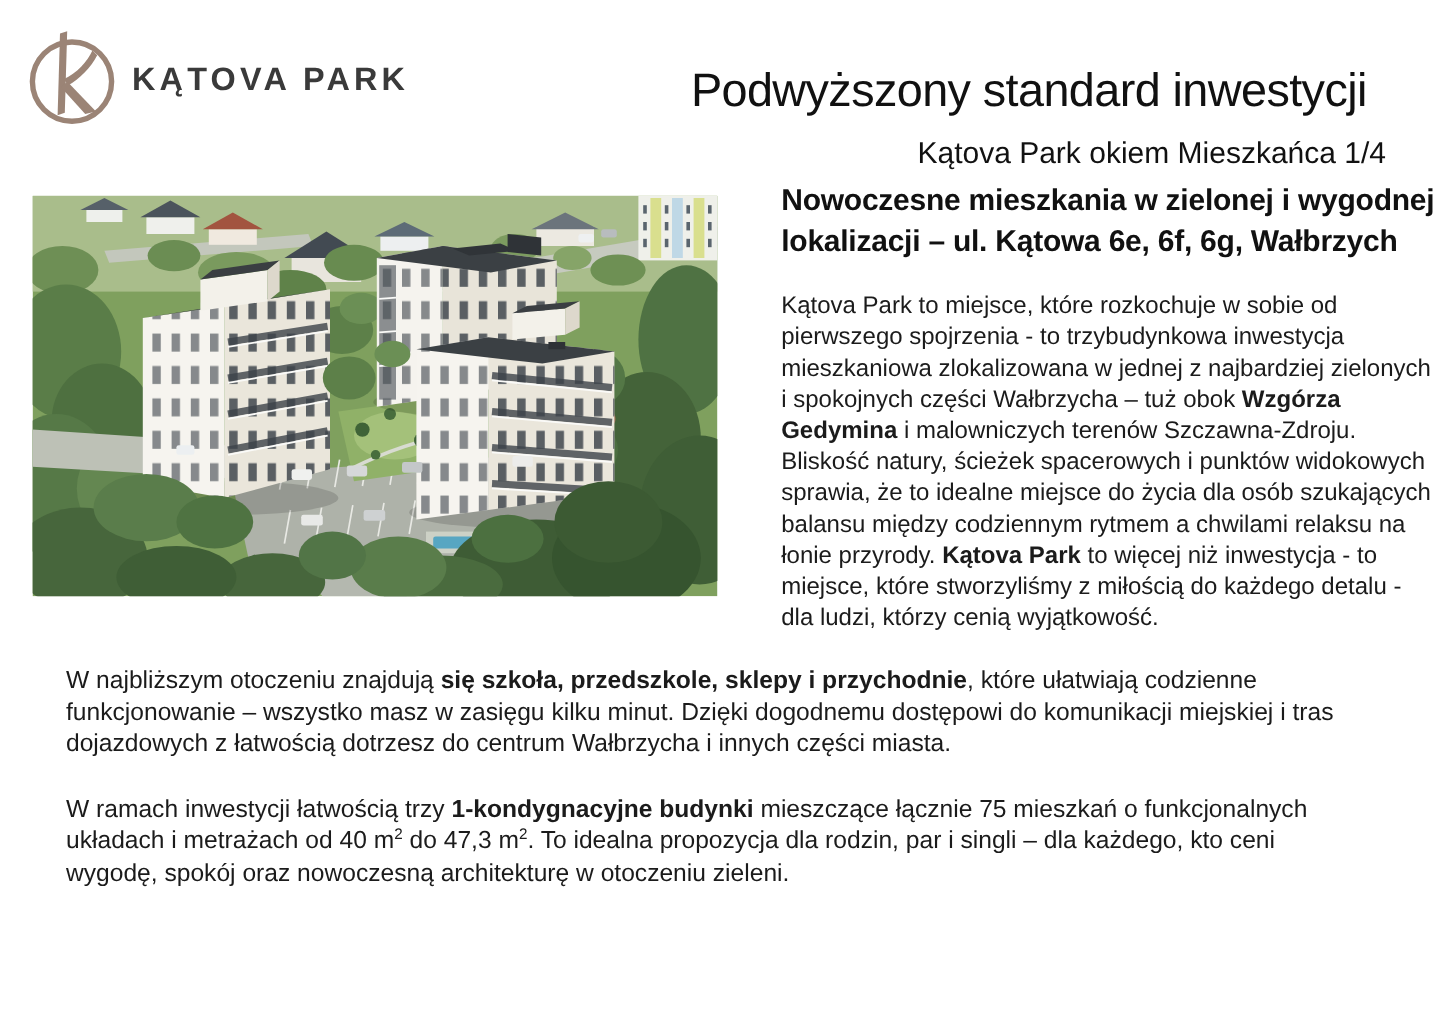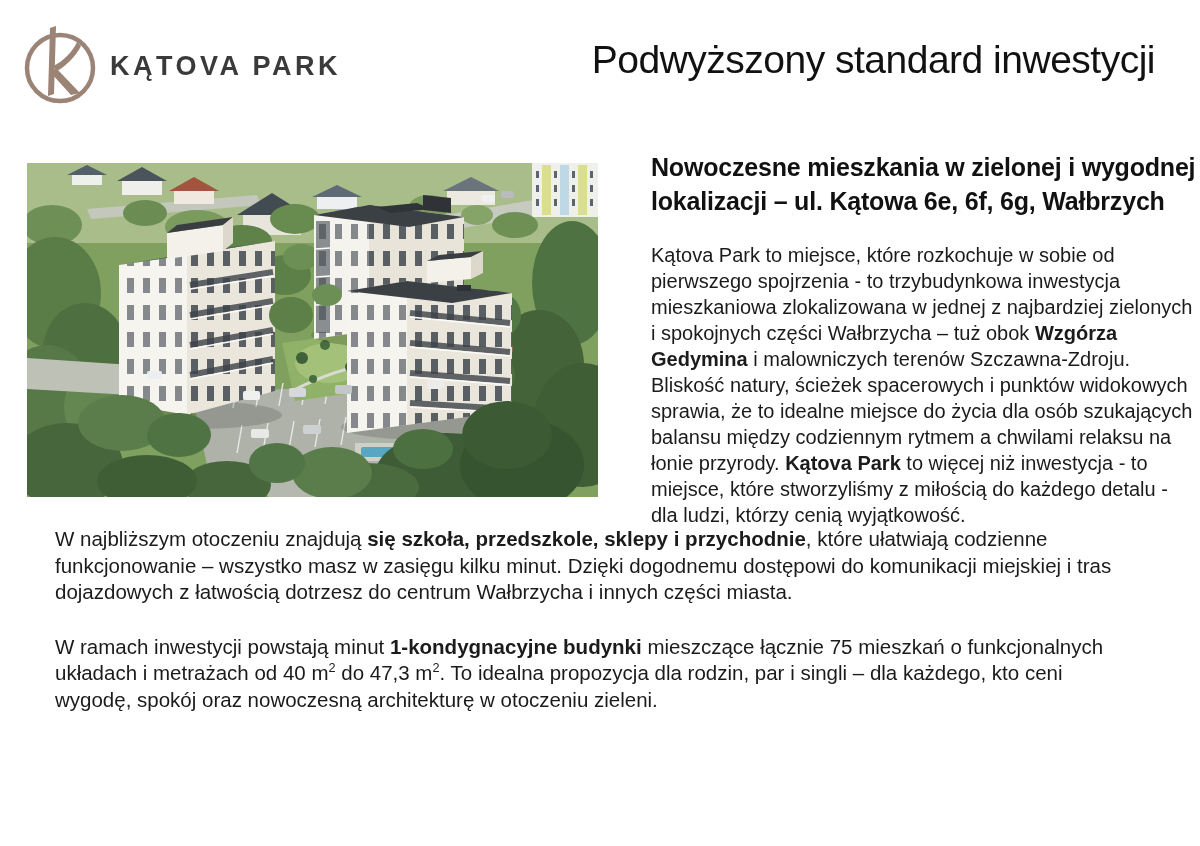--- a/index.html
+++ b/index.html
@@ -23,21 +23,21 @@
     font-size: 27px; font-weight: 700; letter-spacing: 3.5px;
     color: #3a3a3a; white-space: nowrap;
   }
 
   .titles {
     position: absolute; right: 45px; top: 38px;
     text-align: right;
   }
   .page-title {
     font-size: 39px; font-weight: 400; color: #111;
-    line-height: 1.12; letter-spacing: -0.5px; margin: 0;
+    line-height: 1.12; letter-spacing: -0.5px; margin: 16px;
   }
   .page-subtitle {
     font-size: 25px; font-weight: 400; color: #111;
     margin-top: 5px;
   }
 
   
   .photo-frame {
     position: absolute; left: 27px; top: 163px;
     width: 571px; height: 334px; overflow: hidden;
@@ -50,21 +50,21 @@
   .right-heading {
     font-size: 25px; font-weight: 700; color: #111;
     line-height: 1.37; margin: 0 0 23px 0;
     letter-spacing: -0.2px;
   }
   .right-col p {
     font-size: 20px; line-height: 26px; margin: 0;
   }
 
   .bottom-block {
-    position: absolute; left: 55px; top: 526px; width: 1086px;
+    position: absolute; left: 55px; top: 554px; width: 1086px;
   }
   .bottom-block p {
     font-size: 20.5px; line-height: 26.5px; margin: 0 0 28px 0;
   }
 
   b { font-weight: 700; }
   sup { font-size: 0.62em; vertical-align: super; line-height: 0; }
 </style>
 </head>
 <body>
@@ -75,20 +75,21 @@
 
     <path d="M30,6 L36,4 L34,72 L28,74 Z" fill="#9b8476"></path>
     <path d="M33,44 C44,39 53,29 57,20 L61,24 C56,34 46,44 37,49 Z" fill="#9b8476"></path>
     <path d="M36,46 L60,71 L51,73 L31,51 Z" fill="#9b8476"></path>
   </svg>
   <div class="brand-name">KĄTOVA PARK</div>
 </div>
 
 <div class="titles">
   <h1 class="page-title">Podwyższony standard inwestycji</h1>
+  <div class="page-subtitle">Kątova Park okiem Mieszkańca 1/4</div>
 </div>
 
 <div class="photo-frame" role="img" aria-label="Aerial view of three white five-storey apartment buildings with dark flat roofs among dense green trees, parking lot and houses in the background">
   <svg viewBox="0 0 571 334" preserveAspectRatio="none">
     <defs>
       <pattern id="win" width="16" height="27" patternUnits="userSpaceOnUse">
         <rect x="4" y="7" width="7" height="15" fill="#4a5056"></rect>
       </pattern>
     </defs>
 
@@ -283,14 +284,14 @@
 </div>
 
 <div class="right-col">
   <h2 class="right-heading">Nowoczesne mieszkania w zielonej i wygodnej lokalizacji – ul. Kątowa 6e, 6f, 6g, Wałbrzych</h2>
   <p><span>Kątova Park to miejsce, które rozkochuje w sobie od pierwszego spojrzenia - to trzybudynkowa inwestycja mieszkaniowa zlokalizowana w jednej z najbardziej zielonych i spokojnych części Wałbrzycha – tuż obok </span><b>Wzgórza Gedymina</b><span> i malowniczych terenów Szczawna-Zdroju. Bliskość natury, ścieżek spacerowych i punktów widokowych sprawia, że to idealne miejsce do życia dla osób szukających balansu między codziennym rytmem a chwilami relaksu na łonie przyrody. </span><b>Kątova Park</b><span> to więcej niż inwestycja - to miejsce, które stworzyliśmy z miłością do każdego detalu - dla ludzi, którzy cenią wyjątkowość.</span></p>
 </div>
 
 <div class="bottom-block">
   <p><span>W najbliższym otoczeniu znajdują </span><b>się szkoła, przedszkole, sklepy i przychodnie</b><span>, które ułatwiają codzienne funkcjonowanie – wszystko masz w zasięgu kilku minut. Dzięki dogodnemu dostępowi do komunikacji miejskiej i tras dojazdowych z łatwością dotrzesz do centrum Wałbrzycha i innych części miasta.</span></p>
 
-  <p><span>W ramach inwestycji powstają minut </span><b>1-kondygnacyjne budynki</b><span> mieszczące łącznie 75 mieszkań o funkcjonalnych układach i metrażach od 40 m</span><sup>2</sup><span> do 47,3 m</span><sup>2</sup><span>. To idealna propozycja dla rodzin, par i singli – dla każdego, kto ceni wygodę, spokój oraz nowoczesną architekturę w otoczeniu zieleni.</span></p>
+  <p><span>W ramach inwestycji łatwością trzy </span><b>1-kondygnacyjne budynki</b><span> mieszczące łącznie 75 mieszkań o funkcjonalnych układach i metrażach od 40 m</span><sup>2</sup><span> do 47,3 m</span><sup>2</sup><span>. To idealna propozycja dla rodzin, par i singli – dla każdego, kto ceni wygodę, spokój oraz nowoczesną architekturę w otoczeniu zieleni.</span></p>
 </div>
 
 </body></html>

